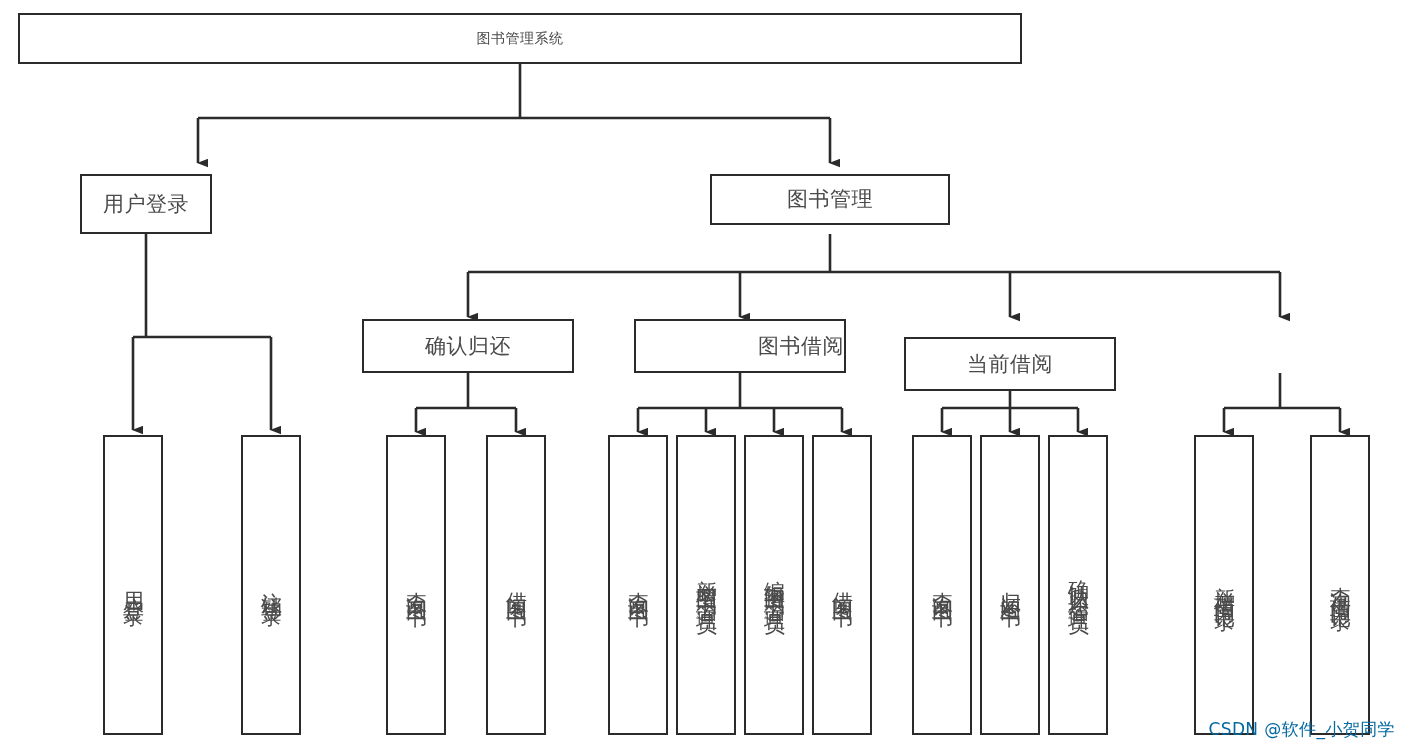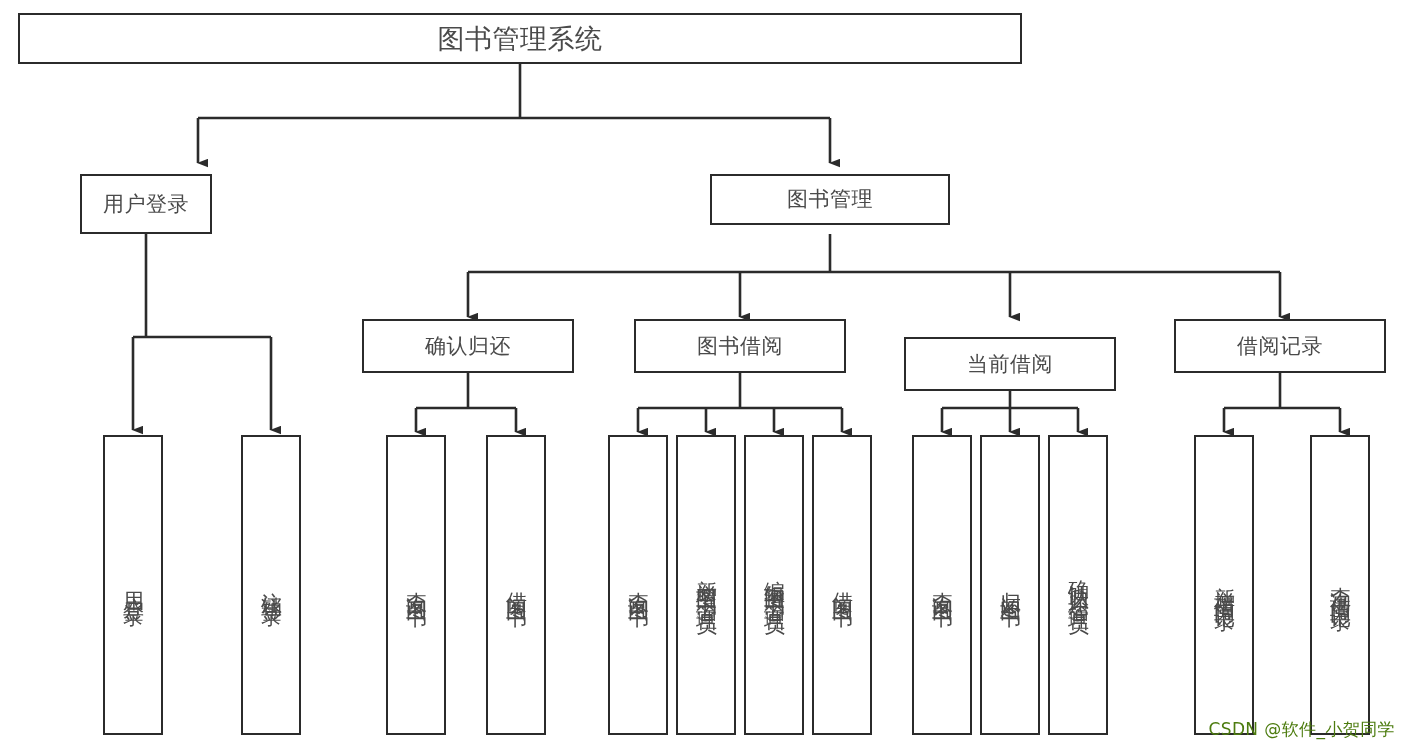--- a/index.html
+++ b/index.html
@@ -39,40 +39,40 @@
   .node-label {
     color: #4a4a4a;
     font-size: 21px;
     line-height: 1.18;
     letter-spacing: 0.5px;
     white-space: nowrap;
     text-align: center;
     font-weight: 400;
   }
   .node.root .node-label {
-    font-size: 27px;
+    font-size: 14px;
   }
   .node.leaf {
     align-items: center;
     justify-content: center;
   }
   .node.leaf .node-label {
     writing-mode: vertical-rl;
     text-orientation: upright;
     white-space: nowrap;
     font-size: 21px;
     letter-spacing: 5px;
     line-height: 1;
     max-height: 284px;
   }
   #watermark {
     position: absolute;
     right: 10px;
     bottom: 6px;
-    color: #4d7c0f;
+    color: #0369a1;
     font-size: 17px;
     letter-spacing: 0.4px;
     z-index: 5;
     white-space: nowrap;
     user-select: none;
   }
 </style>
 </head>
 <body>
 
@@ -138,31 +138,28 @@
   </div>
 
   <div class="node" style="left:710px; top:174px; width:240px; height:51px;">
     <span class="node-label">图书管理</span>
   </div>
 
   <div class="node" style="left:362px; top:319px; width:212px; height:54px;">
     <span class="node-label">确认归还</span>
   </div>
 
-  <div class="node" style="left:634px; top:319px; width:212px; height:54px;">
+  <div class="node" style="left:634px; top:319px; width:212px; height:54px;justify-content:flex-end;">
     <span class="node-label">图书借阅</span>
   </div>
 
   <div class="node" style="left:904px; top:337px; width:212px; height:54px;">
     <span class="node-label">当前借阅</span>
   </div>
 
-  <div class="node" style="left:1174px; top:319px; width:212px; height:54px;">
-    <span class="node-label">借阅记录</span>
-  </div>
 
   <div class="node leaf" style="left:103px; top:435px; width:60px; height:300px;">
     <span class="node-label">用户登录</span>
   </div>
 
   <div class="node leaf" style="left:241px; top:435px; width:60px; height:300px;">
     <span class="node-label">注销登录</span>
   </div>
 
   <div class="node leaf" style="left:386px; top:435px; width:60px; height:300px;">

